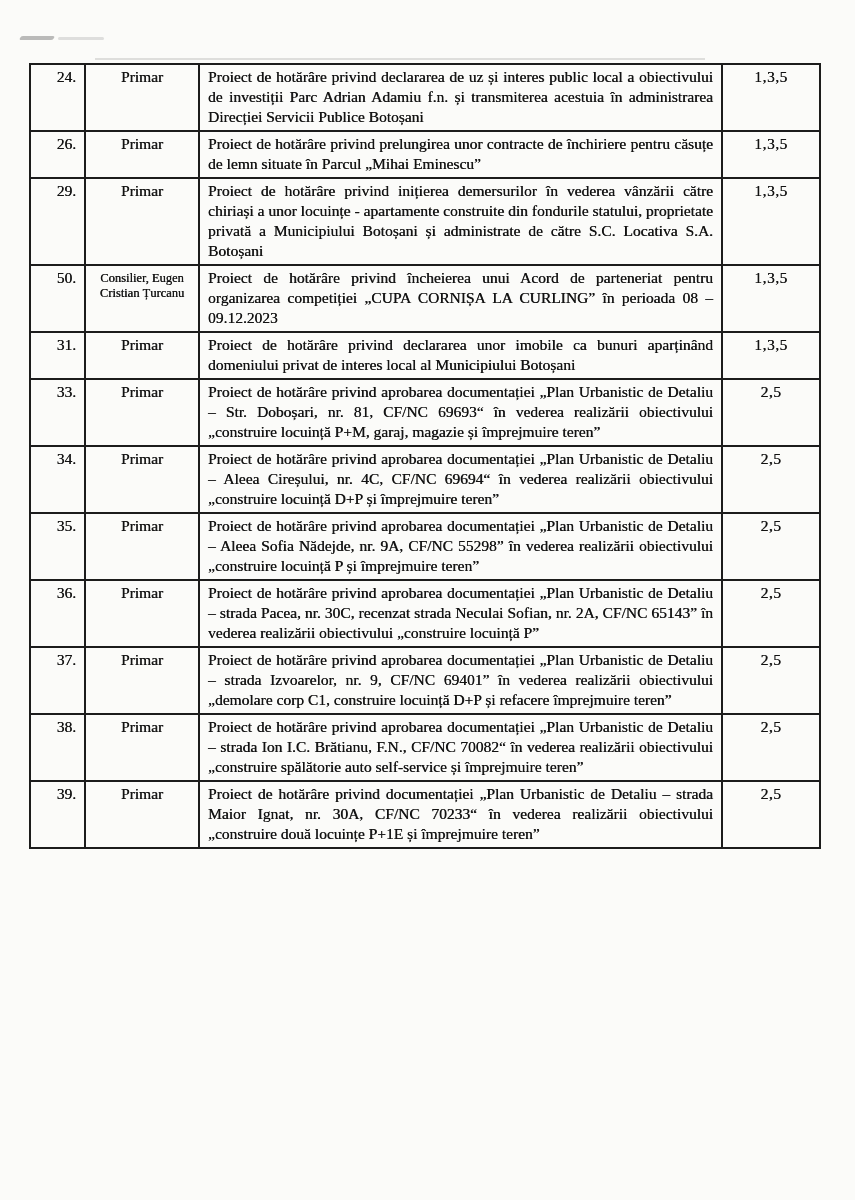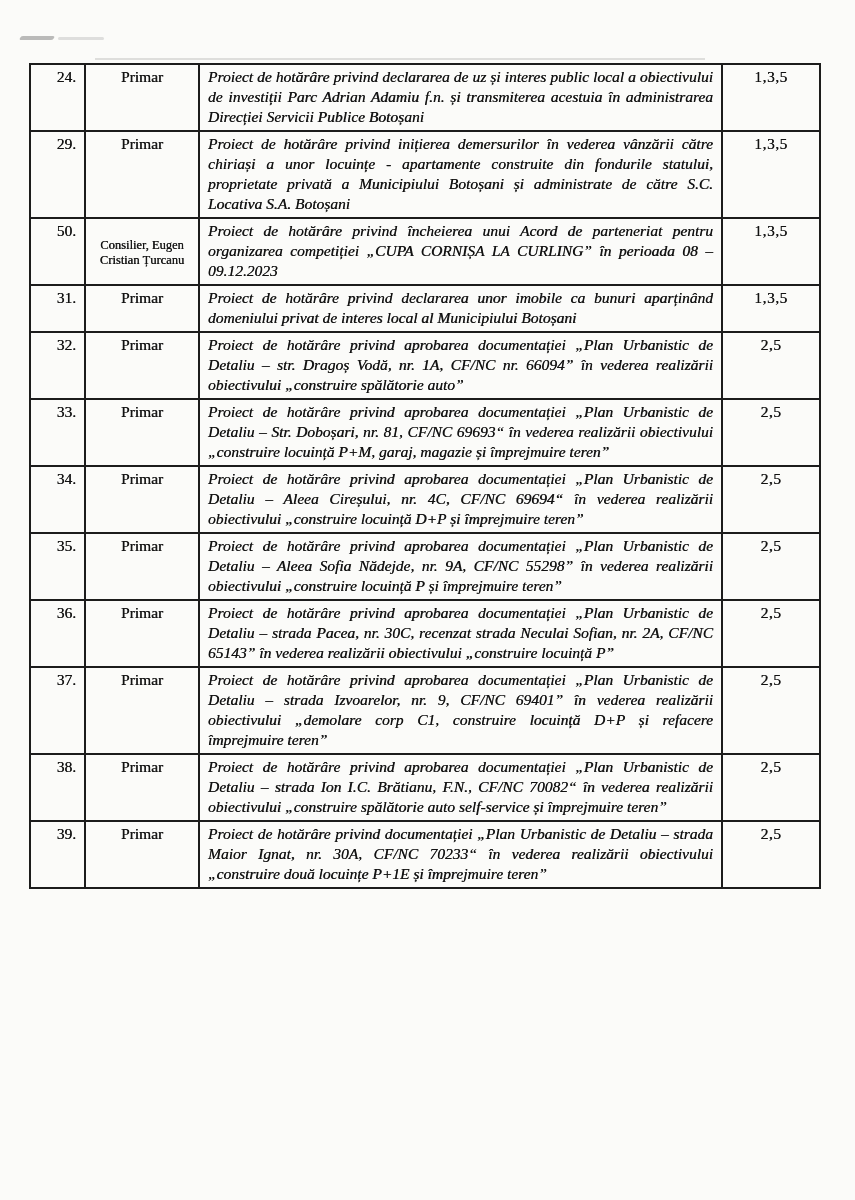--- a/index.html
+++ b/index.html
@@ -57,27 +57,26 @@
     text-align: right;
     padding-right: 7px;
     font-size: 16px;
   }
   td.c-init {
     text-align: center;
   }
   td.c-init.small {
     font-size: 12.5px;
     line-height: 15px;
-    padding-top: 19px;
+    padding-top: 5px;
   }
   td.c-title {
     text-align: justify;
     padding-left: 9px;
     padding-right: 9px;
-    font-style: italic;
   }
   td.c-com {
     text-align: center;
     font-size: 16px;
     letter-spacing: 0.5px;
   }
   tr { box-shadow: 0 -1px 0 rgba(110,110,110,0.15); }
 </style>
 </head>
 <body>
@@ -96,42 +95,42 @@
       <col style="width:98px">
     </colgroup>
     <tbody>
       <tr>
         <td class="c-no">24.</td>
         <td class="c-init">Primar</td>
         <td class="c-title">Proiect de hotărâre privind declararea de uz și interes public local a obiectivului de investiții Parc Adrian Adamiu f.n. și transmiterea acestuia în administrarea Direcției Servicii Publice Botoșani</td>
         <td class="c-com">1,3,5</td>
       </tr>
       <tr>
+        <td class="c-no">26.</td>
+        <td class="c-init">Primar</td>
+        <td class="c-title">Proiect de hotărâre privind prelungirea unor contracte de închiriere pentru căsuțe de lemn situate în Parcul „Mihai Eminescu”</td>
+        <td class="c-com">1,3,5</td>
+      </tr>
+      <tr>
         <td class="c-no">29.</td>
         <td class="c-init">Primar</td>
         <td class="c-title">Proiect de hotărâre privind inițierea demersurilor în vederea vânzării către chiriași a unor locuințe - apartamente construite din fondurile statului, proprietate privată a Municipiului Botoșani și administrate de către S.C. Locativa S.A. Botoșani</td>
         <td class="c-com">1,3,5</td>
       </tr>
       <tr>
         <td class="c-no">50.</td>
         <td class="c-init small">Consilier, Eugen Cristian Țurcanu</td>
         <td class="c-title">Proiect de hotărâre privind încheierea unui Acord de parteneriat pentru organizarea competiției „CUPA CORNIȘA LA CURLING” în perioada 08 – 09.12.2023</td>
         <td class="c-com">1,3,5</td>
       </tr>
       <tr>
         <td class="c-no">31.</td>
         <td class="c-init">Primar</td>
         <td class="c-title">Proiect de hotărâre privind declararea unor imobile ca bunuri aparținând domeniului privat de interes local al Municipiului Botoșani</td>
         <td class="c-com">1,3,5</td>
-      </tr>
-      <tr>
-        <td class="c-no">32.</td>
-        <td class="c-init">Primar</td>
-        <td class="c-title">Proiect de hotărâre privind aprobarea documentației „Plan Urbanistic de Detaliu – str. Dragoș Vodă, nr. 1A, CF/NC nr. 66094” în vederea realizării obiectivului „construire spălătorie auto”</td>
-        <td class="c-com">2,5</td>
       </tr>
       <tr>
         <td class="c-no">33.</td>
         <td class="c-init">Primar</td>
         <td class="c-title">Proiect de hotărâre privind aprobarea documentației „Plan Urbanistic de Detaliu – Str. Doboșari, nr. 81, CF/NC 69693“ în vederea realizării obiectivului „construire locuință P+M, garaj, magazie și împrejmuire teren”</td>
         <td class="c-com">2,5</td>
       </tr>
       <tr>
         <td class="c-no">34.</td>
         <td class="c-init">Primar</td>

